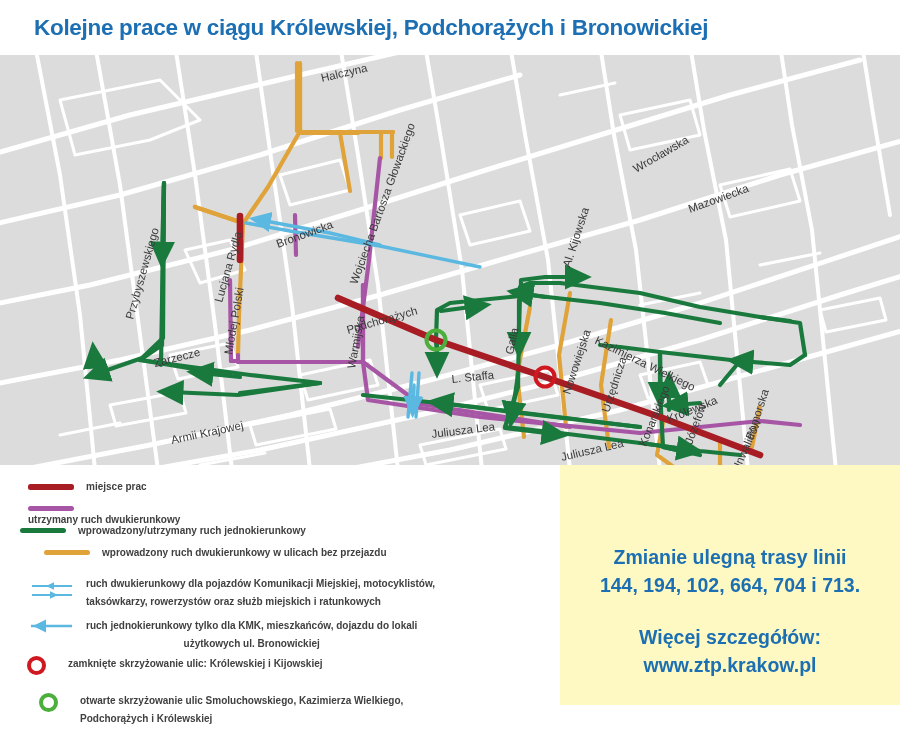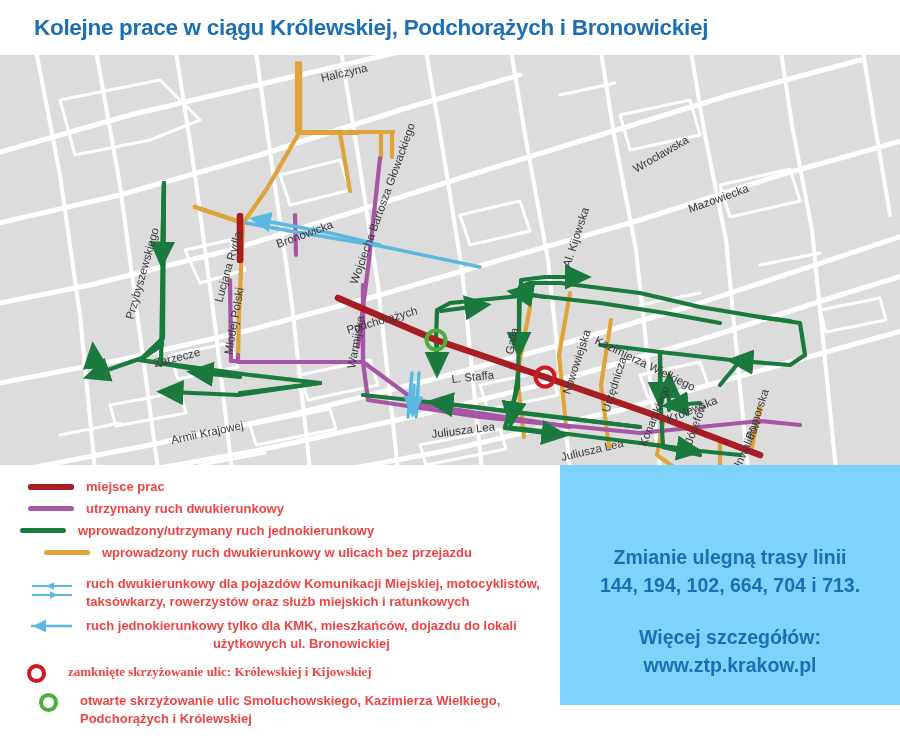--- a/index.html
+++ b/index.html
@@ -63,23 +63,23 @@
     align-items: flex-start;
   }
   .swatch-line {
     width: 46px; height: 5px;
     border-radius: 2.5px;
     margin-right: 12px;
     flex: 0 0 auto;
     margin-top: 6px;
   }
   .legend-text {
-    font-size: 13px;
+    font-size: 10px;
     font-weight: bold;
-    color: #ef4444;
+    color: #404040;
     line-height: 18px;
     white-space: pre-line;
   }
   .ring {
     width: 19px; height: 19px;
     border-radius: 50%;
     border-width: 4px;
     border-style: solid;
     margin-right: 22px;
     margin-left: 27px;
@@ -91,21 +91,21 @@
     margin-right: 12px;
     margin-left: 18px;
     flex: 0 0 auto;
   }
 
   
   #info {
     position: absolute;
     left: 560px; top: 465px;
     width: 340px; height: 240px;
-    background: #7dd3fc;
+    background: #fef9c3;
     text-align: center;
     color: #1c6fb2;
   }
   .info-line {
     font-size: 19.5px;
     font-weight: bold;
     line-height: 28px;
     color: #1c6fb2;
   }
   #info-block-1 { position: absolute; left: 0; top: 78px; width: 340px; }
@@ -308,21 +308,21 @@
     </svg>
   </div>
 
   <div id="legend">
 
     <div class="legend-row" style="left:28px; top:13px;">
       <span class="swatch-line" style="background:#a81d23; height:6px;"></span>
       <span class="legend-text">miejsce prac</span>
     </div>
 
-    <div class="legend-row" style="left:28px; top:35px;">
+    <div class="legend-row" style="left:28px; top:35px;flex-direction:column;">
       <span class="swatch-line" style="background:#a756a5;"></span>
       <span class="legend-text">utrzymany ruch dwukierunkowy</span>
     </div>
 
     <div class="legend-row" style="left:20px; top:57px;">
       <span class="swatch-line" style="background:#1a7a3e;"></span>
       <span class="legend-text">wprowadzony/utrzymany ruch jednokierunkowy</span>
     </div>
 
     <div class="legend-row" style="left:44px; top:79px;">
@@ -349,21 +349,21 @@
       <span class="arrow-box">
         <svg width="46" height="18" viewBox="0 0 46 18">
           <line x1="3" y1="9" x2="44" y2="9" stroke="#5bb8e0" stroke-width="2.6"></line>
           <path d="M5,9 L18,2.5 L18,15.5 Z" fill="#5bb8e0"></path>
         </svg>
       </span>
       <span class="legend-text">ruch jednokierunkowy tylko dla KMK, mieszkańców, dojazdu do lokali
 użytkowych ul. Bronowickiej</span>
     </div>
 
-    <div class="legend-row" style="left:0px; top:198px;font-family:Liberation Serif, serif;">
+    <div class="legend-row" style="left:0px; top:190px;">
       <span class="ring" style="border-color:#d01820;"></span>
       <span class="legend-text">zamknięte skrzyżowanie ulic: Królewskiej i Kijowskiej</span>
     </div>
 
     <div class="legend-row" style="left:0px; top:227px;padding-left:12px;">
       <span class="ring" style="border-color:#4caf3c;"></span>
       <span class="legend-text">otwarte skrzyżowanie ulic Smoluchowskiego, Kazimierza Wielkiego,
 Podchorążych i Królewskiej</span>
     </div>
 

